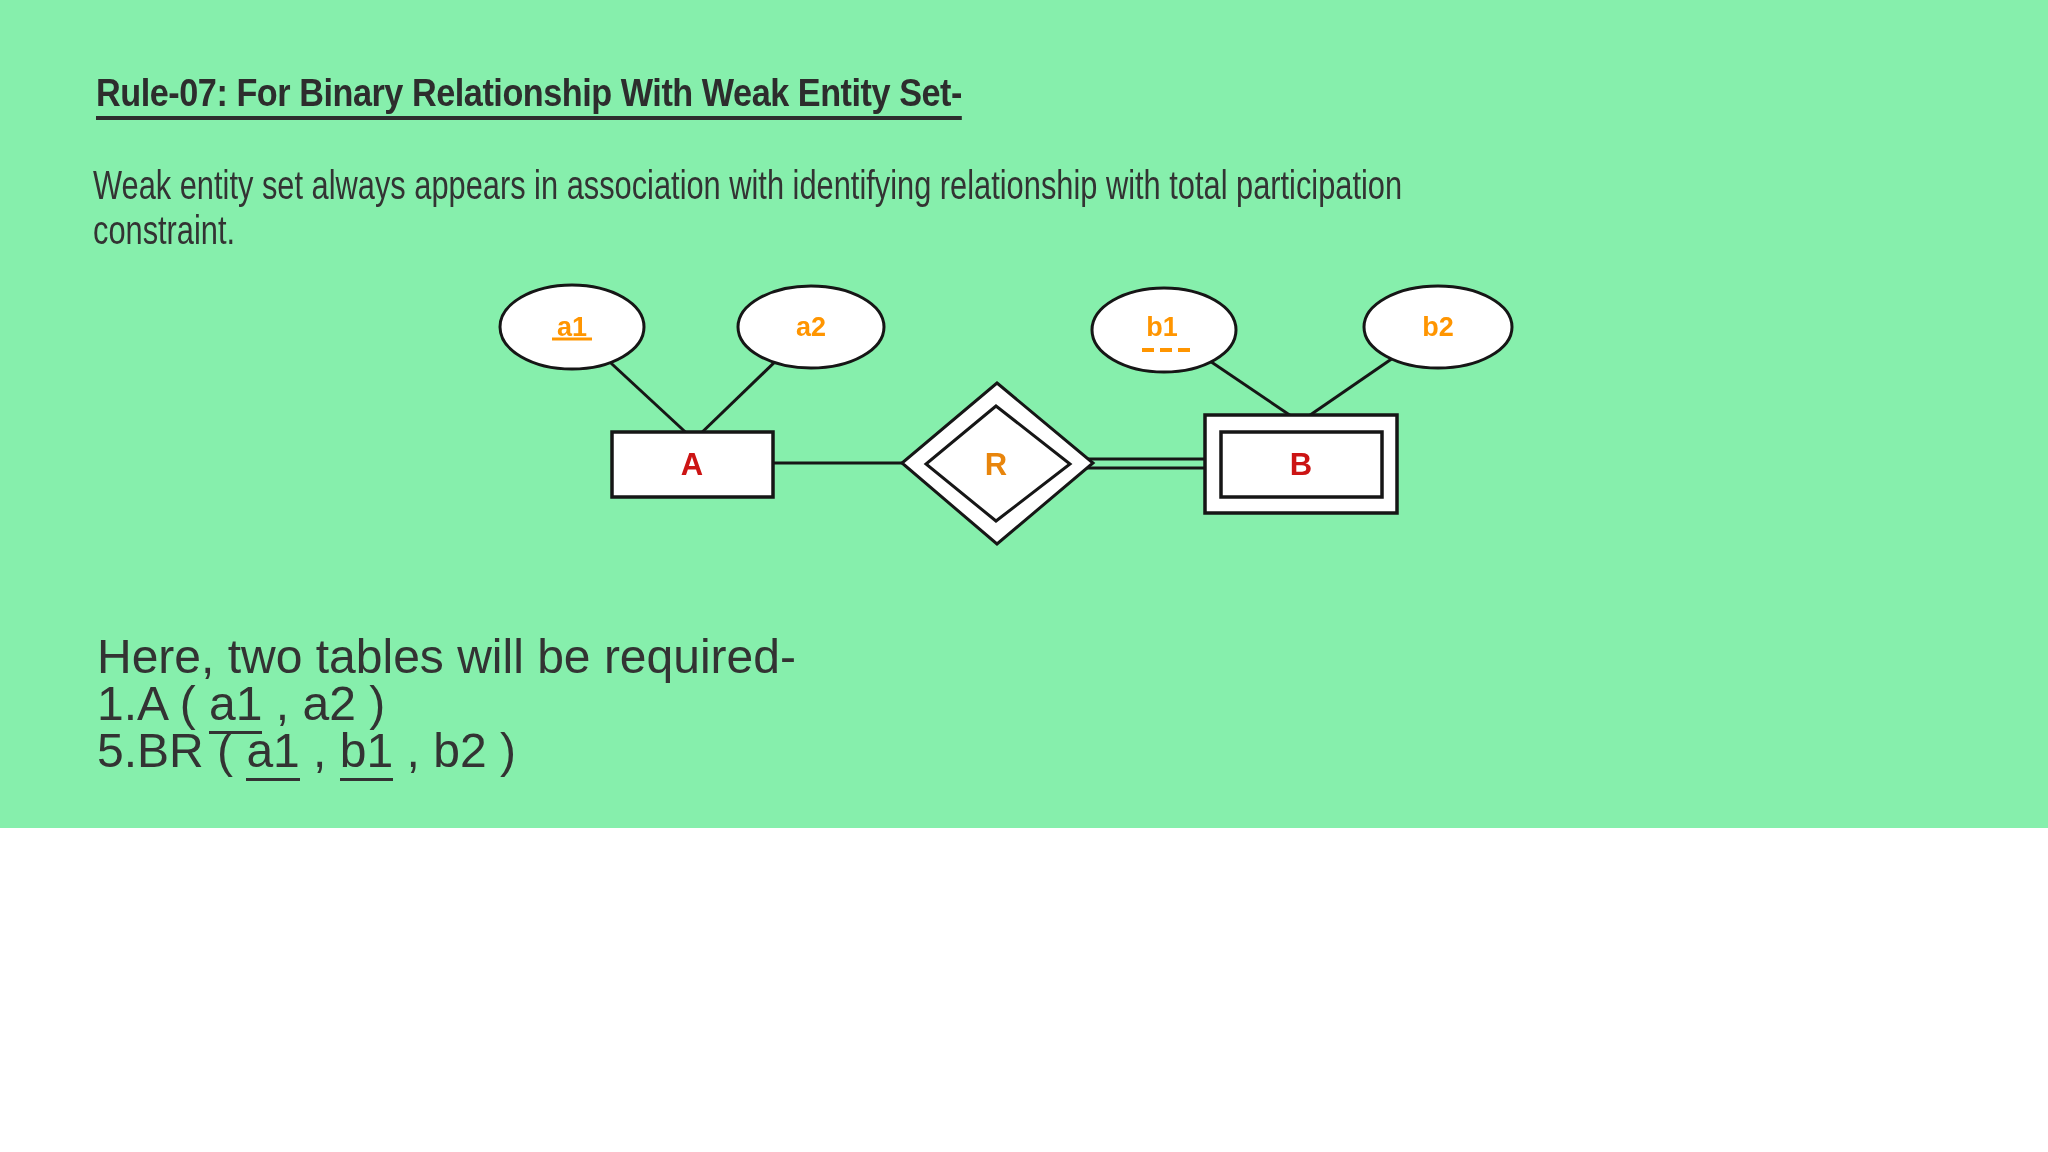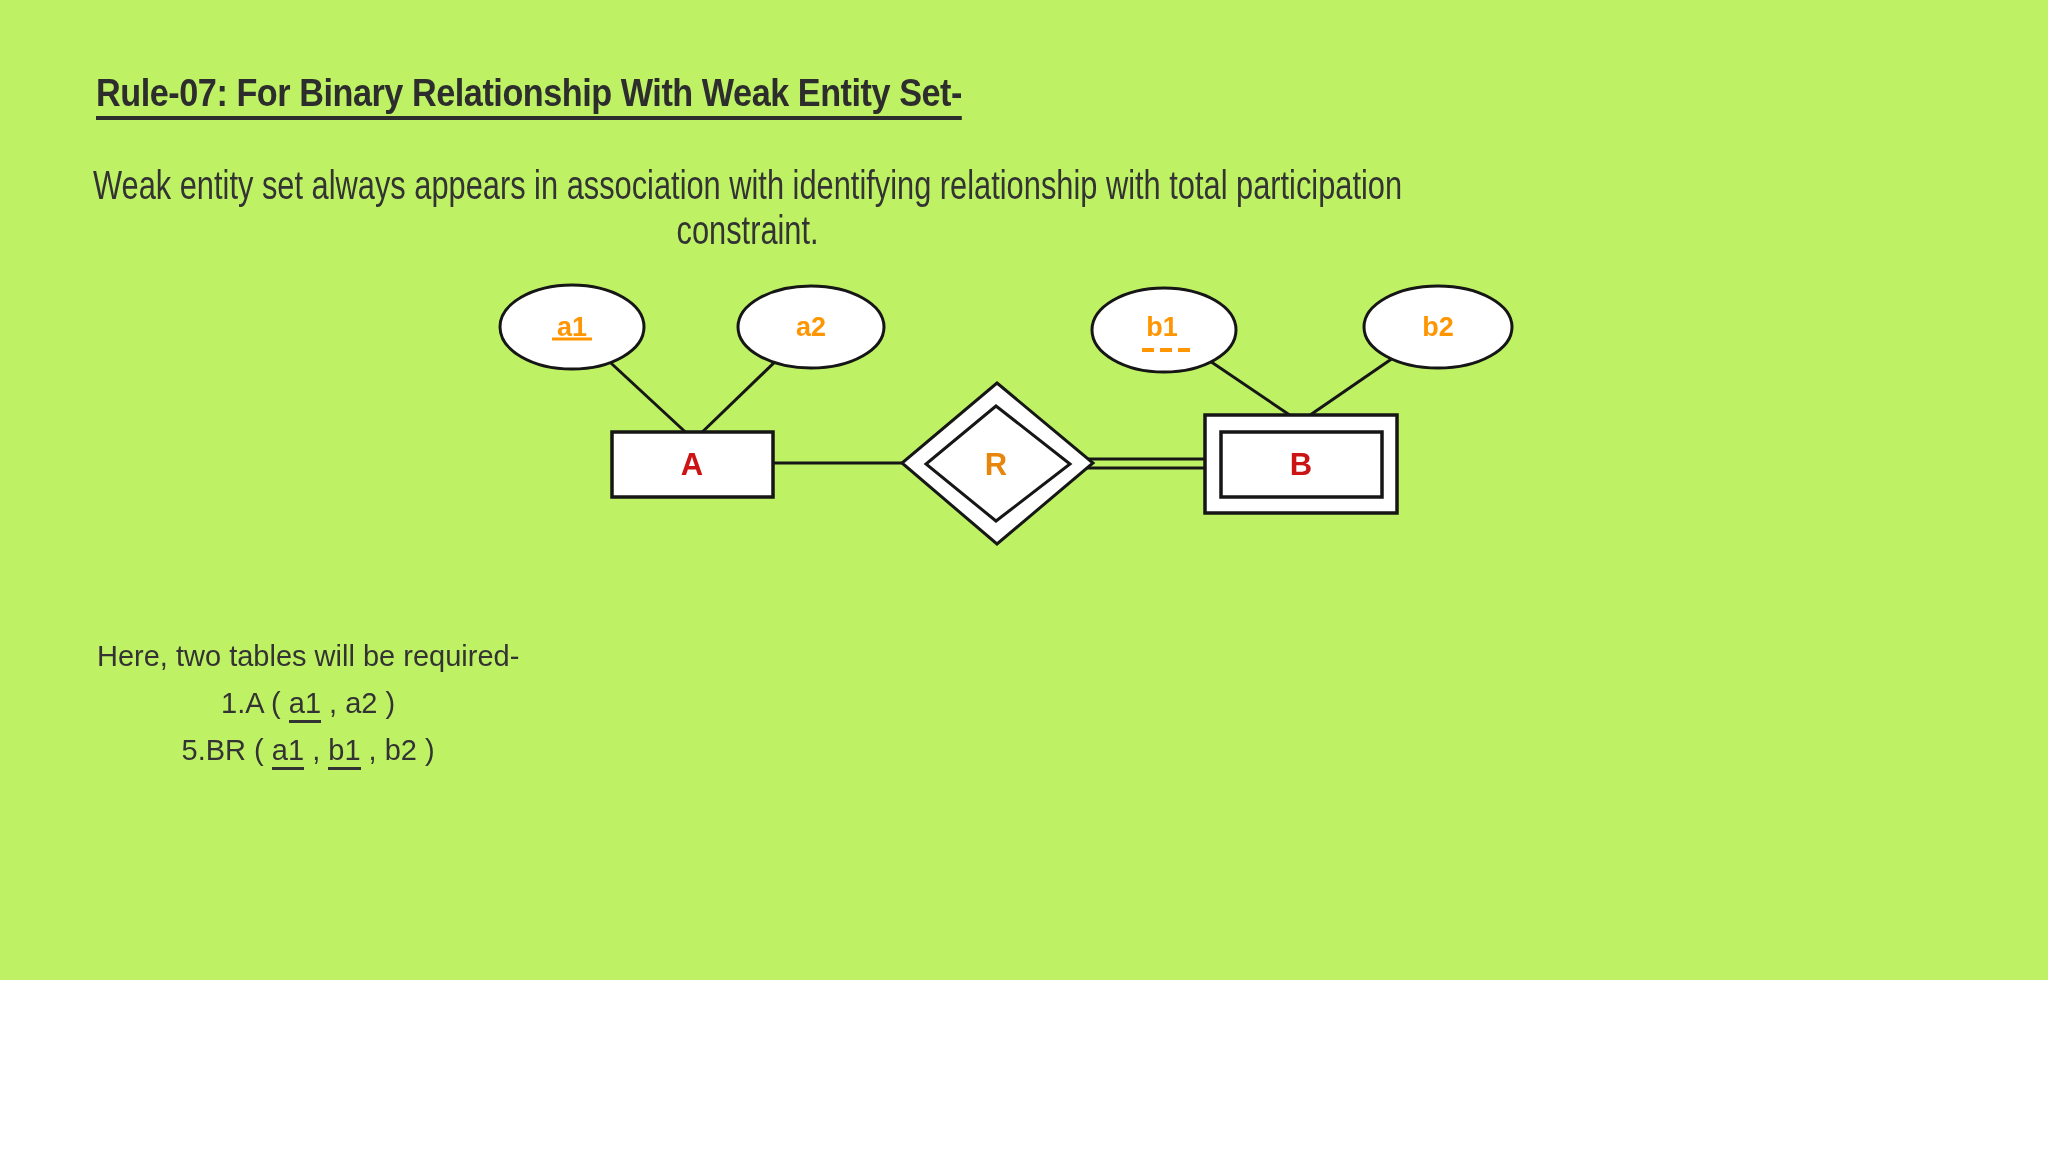--- a/index.html
+++ b/index.html
@@ -7,23 +7,22 @@
     padding: 0;
     background: #ffffff;
     width: 2048px;
     height: 1152px;
     overflow: hidden;
     font-family: "Liberation Sans", sans-serif;
   }
   #page {
     position: relative;
     width: 2048px;
-    height: 980px;
-    background: #bef264;
-    text-align: center;
+    height: 828px;
+    background: #86efac;
   }
   
   .heading {
     position: absolute;
     left: 96px;
     top: 74px;
     display: inline-block;
     font-size: 38px;
     font-weight: bold;
     line-height: 38px;
@@ -57,21 +56,21 @@
     font-family: "Liberation Sans", sans-serif;
     font-weight: bold;
   }
   .attr-label { font-size: 27px; }
   .node-label { font-size: 31px; }
   
   .notes {
     position: absolute;
     left: 97px;
     top: 633px;
-    font-size: 29px;
+    font-size: 48px;
     line-height: 47px;
     color: #333333;
     white-space: nowrap;
   }
   .notes .u {
     border-bottom: 3px solid #333333;
     padding-bottom: 1px;
   }
 </style>
 </head>

